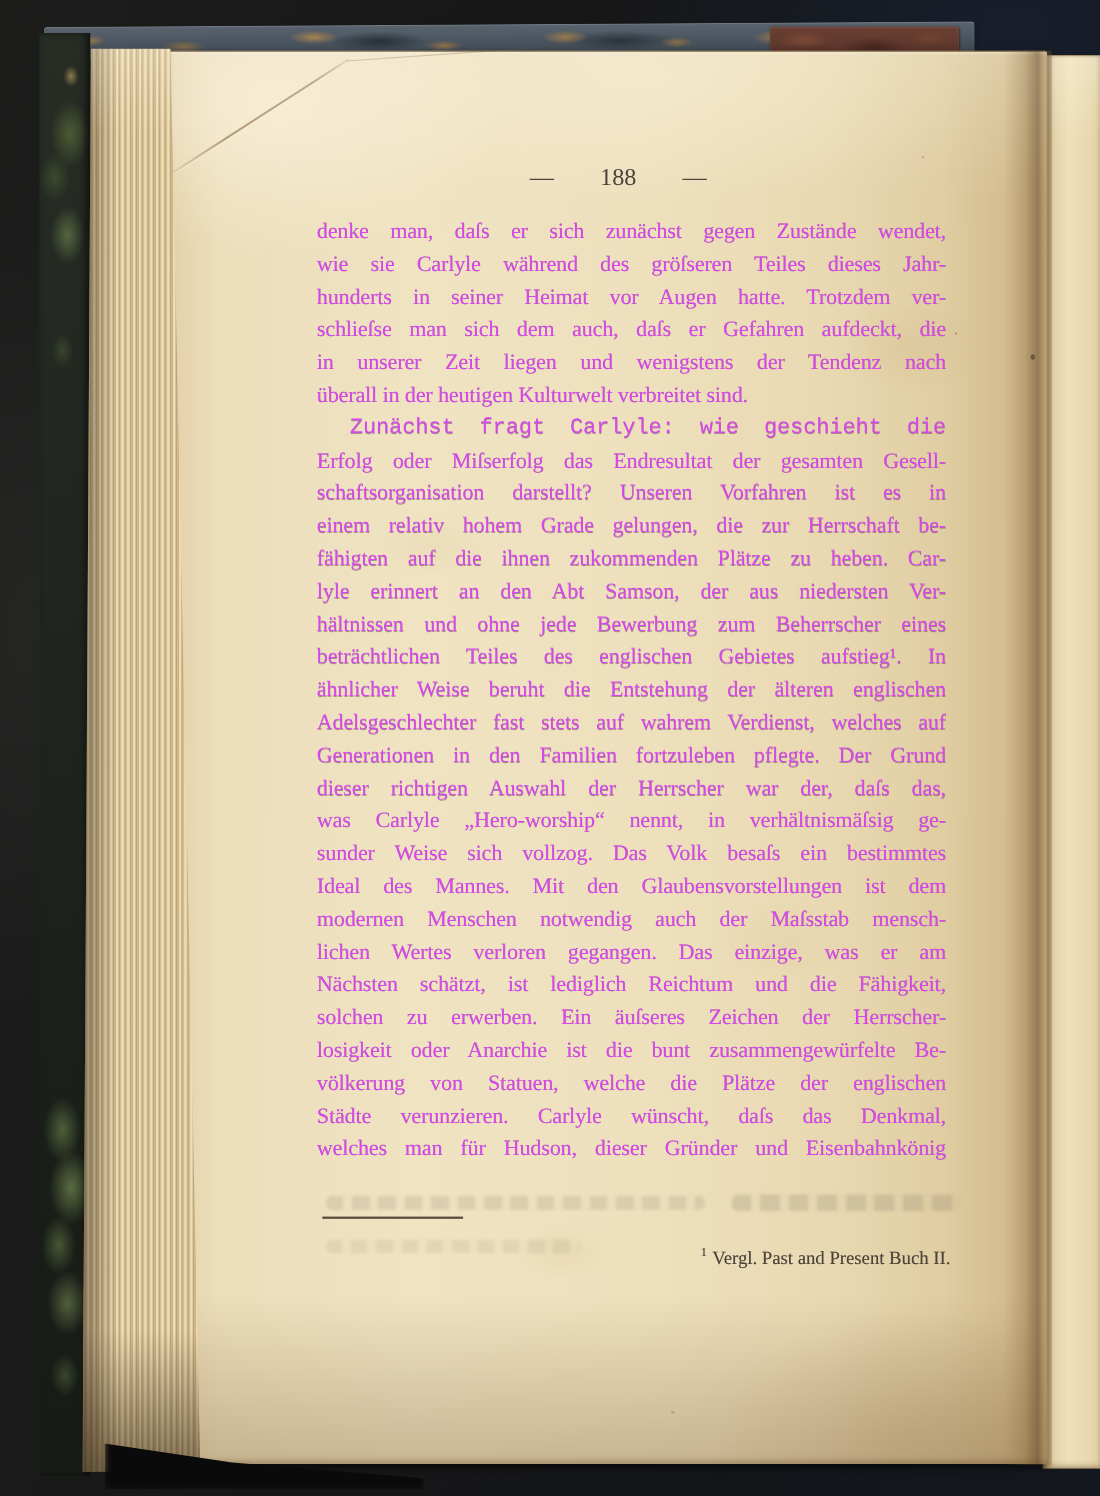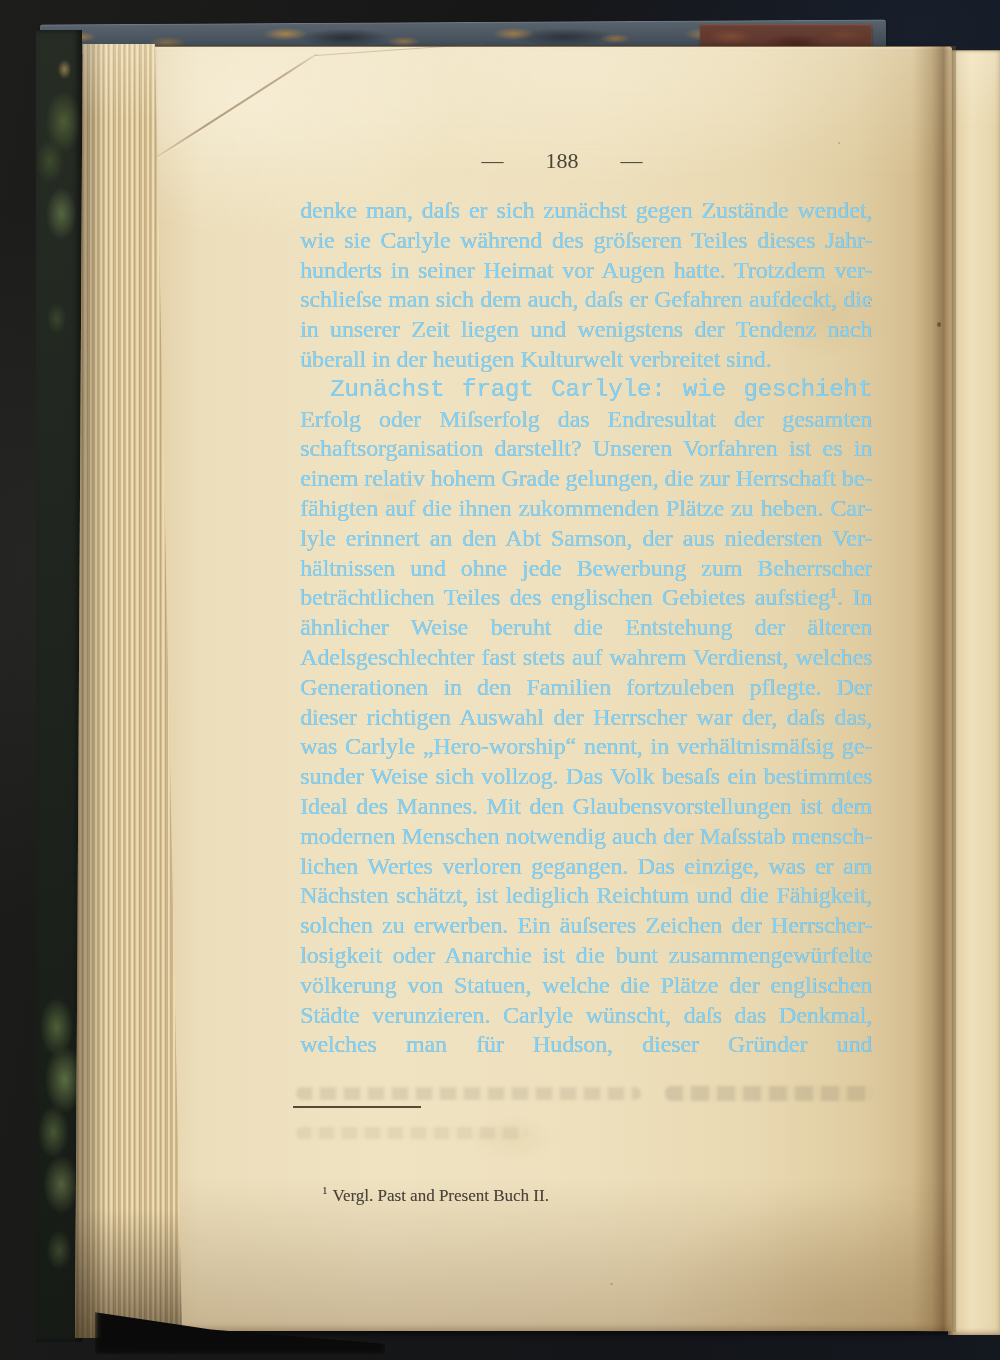--- a/index.html
+++ b/index.html
@@ -130,35 +130,36 @@
     background:rgba(125,95,55,0.28);
     transform:rotate(-4deg);
   }
   
   .page-number {
     position:absolute; left:276px; top:147px; width:572px; height:28px; z-index:5;
     display:flex; justify-content:center; align-items:center; gap:42px;
     color:#4a433a; font-size:22px;
   }
   .body {
-    position:absolute; left:300px; top:196px; width:572px; z-index:5;
-    color:#7dd3fc; font-size:24px; line-height:29.8px; letter-spacing:-0.1px;
+    position:absolute; left:288px; top:196px; width:572px; z-index:5;
+    color:#d946ef; font-size:20px; line-height:29.8px; letter-spacing:-0.1px;
     text-shadow:0.2px 0.2px 0.3px rgba(67,60,51,0.45);
   }
   .line { height:29.8px; overflow:hidden; text-align:justify; text-align-last:justify; }
   .line.indent { text-indent:30px;font-family:Liberation Mono, monospace; }
   .line.para-end { text-align-last:left; }
   .footnote-rule {
     position:absolute; left:293px; top:1106px; width:128px; height:2px; z-index:5;
     background:#55493c;
   }
   .footnote {
-    position:absolute; left:292px; top:1179px; width:572px; z-index:6;
+    position:absolute; left:292px; top:1128px; width:572px; z-index:6;
     color:#4a433a; font-size:17px; line-height:22px; text-indent:30px;
     text-shadow:0.2px 0.2px 0.3px rgba(74,67,58,0.4);
+    text-align:right;
   }
   .footnote sup { font-size:11px; margin-right:5px; }
   
   .ghost { position:absolute; z-index:4; filter:blur(1.6px); border-radius:6px; }
   .ghost-1 { left:296px; top:1087px; width:345px; height:13px; opacity:0.45;
     background:repeating-linear-gradient(90deg, rgba(122,112,94,0.38) 0 16px, rgba(122,112,94,0.05) 16px 24px); }
   .ghost-2 { left:665px; top:1086px; width:208px; height:15px; opacity:0.5;
     background:repeating-linear-gradient(90deg, rgba(118,108,90,0.40) 0 18px, rgba(118,108,90,0.06) 18px 26px); }
   .ghost-3 { left:296px; top:1127px; width:232px; height:12px; opacity:0.33;
     background:repeating-linear-gradient(90deg, rgba(122,112,94,0.35) 0 15px, rgba(122,112,94,0.05) 15px 23px); }

